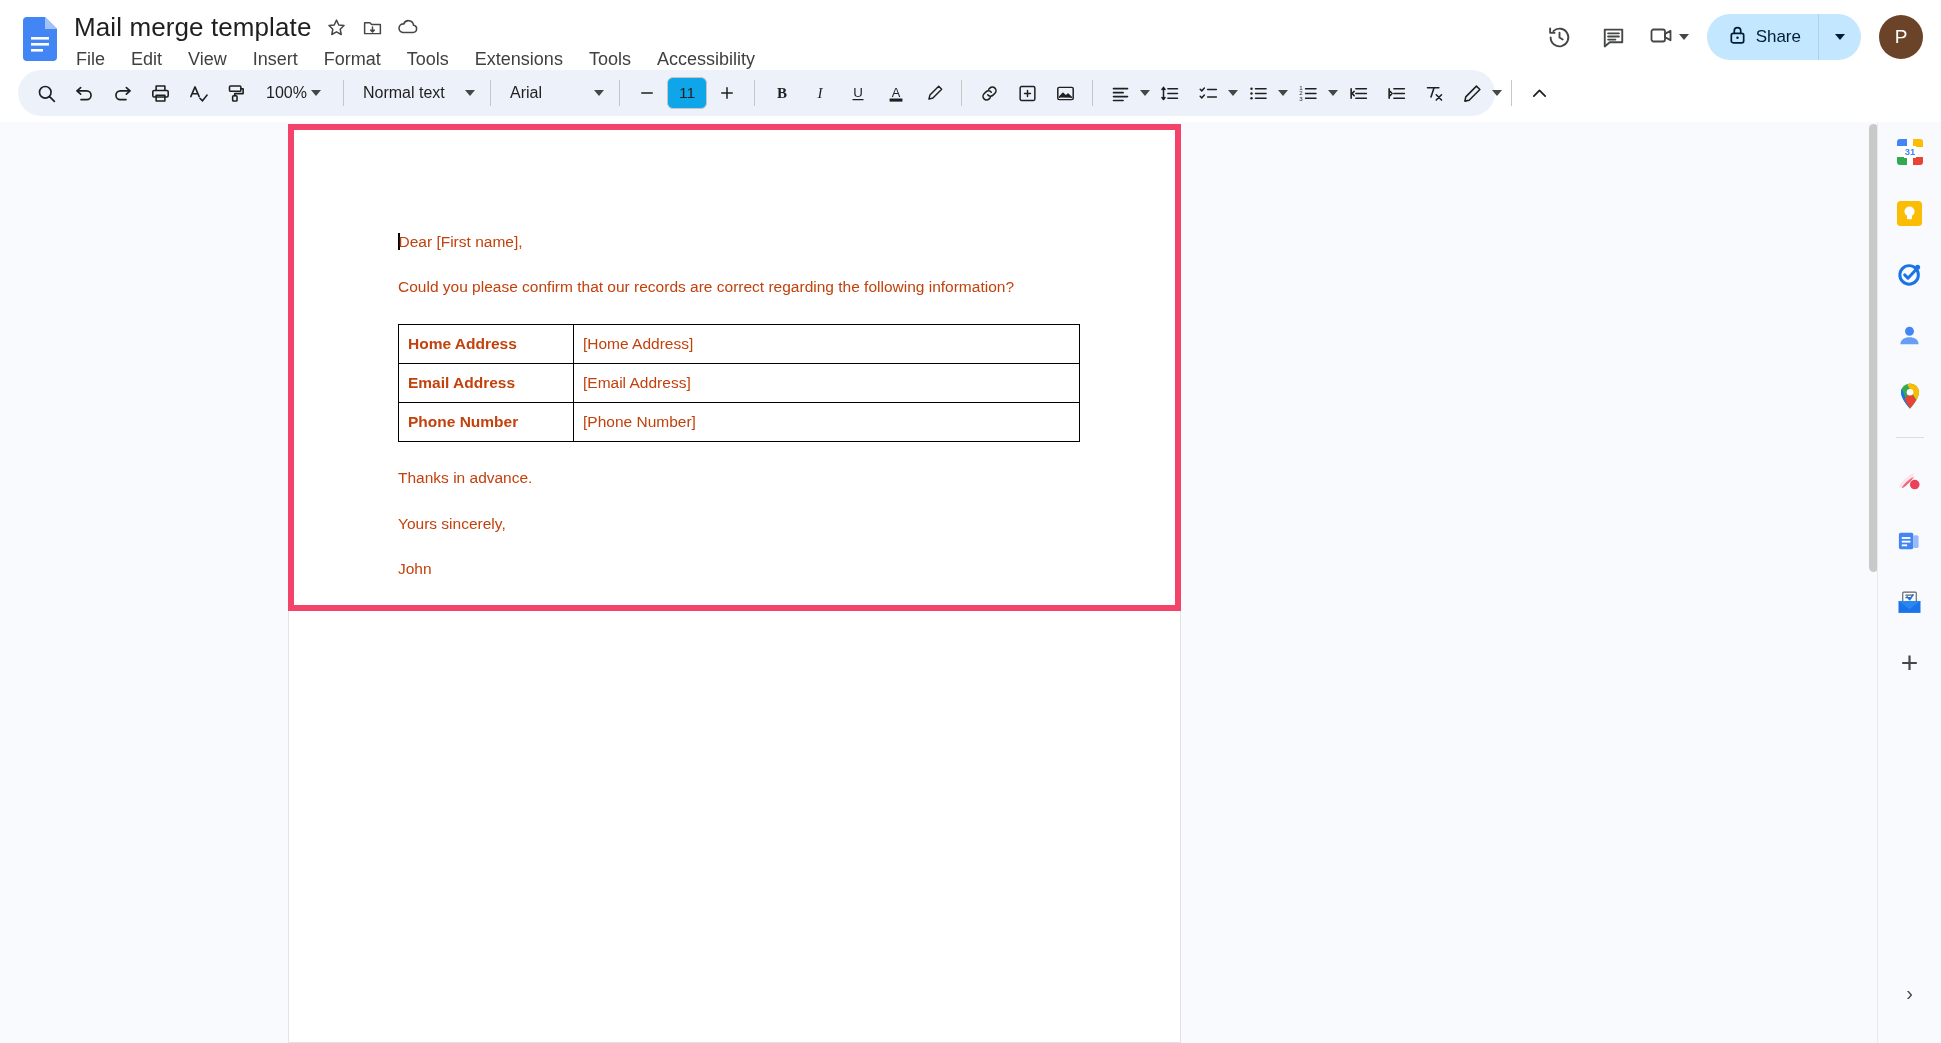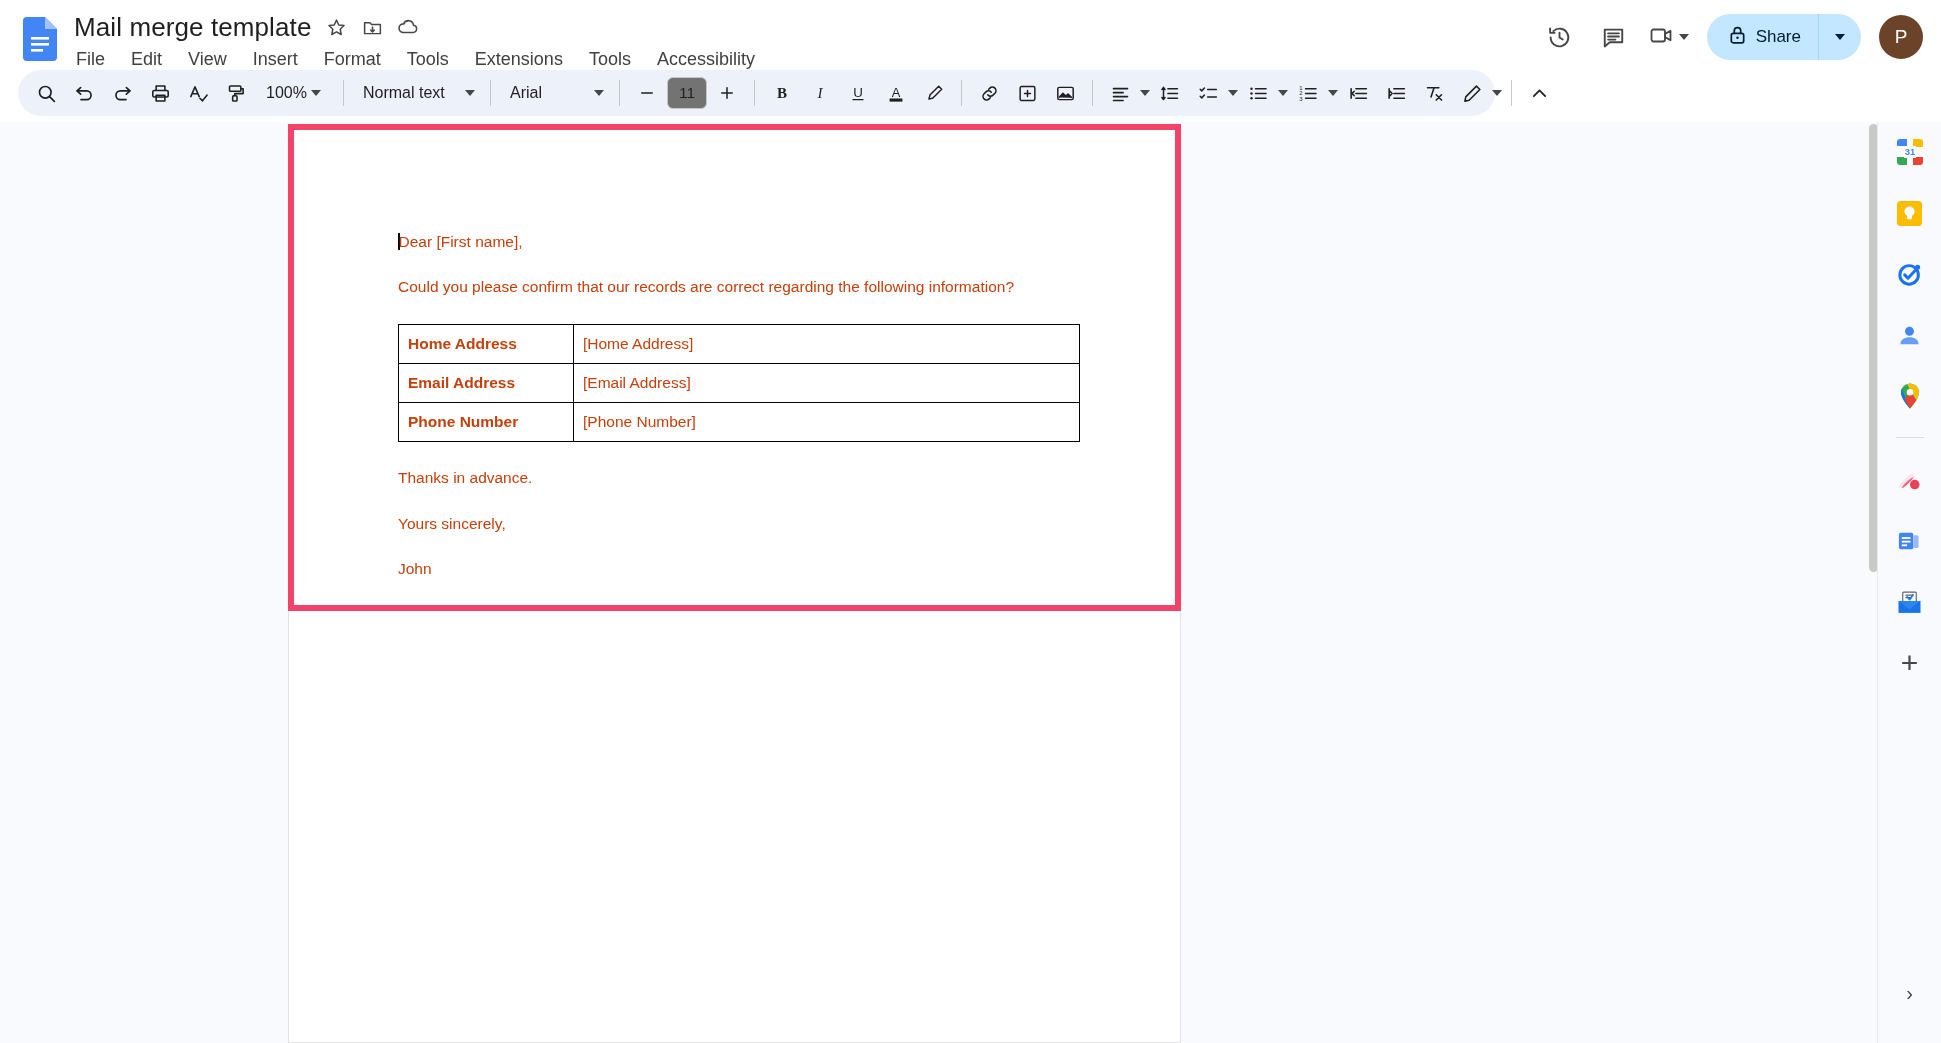--- a/index.html
+++ b/index.html
@@ -89,21 +89,21 @@
     cursor: pointer; color: #1f1f1f; font-size: 16px; white-space: nowrap;
   }
   .zoom-drop { min-width: 78px; }
   .style-drop { min-width: 128px; justify-content: space-between; }
   .font-drop { min-width: 110px; }
   .caret { width: 0; height: 0; border-left: 5px solid transparent; border-right: 5px solid transparent; border-top: 6px solid #444746; }
   .fontsize-group { display: flex; align-items: center; gap: 2px; }
   .fs-box {
     width: 40px; height: 32px; border: 1px solid #c4c7c5; border-radius: 6px;
     display: flex; align-items: center; justify-content: center;
-    font-size: 15.5px; color: #1f1f1f; background: #737373; cursor: text;
+    font-size: 15.5px; color: #1f1f1f; background: #0ea5e9; cursor: text;
   }
   .tb-small-caret { width: 22px; height: 32px; display:flex; align-items:center; justify-content:center; cursor:pointer; border-radius:4px;}
   .collapse-btn { margin-left: auto; }
 
   
   .canvas {
     position: absolute;
     top: 122px; left: 0; right: 0; bottom: 0;
     background: #f8fafd;
     overflow: hidden;

